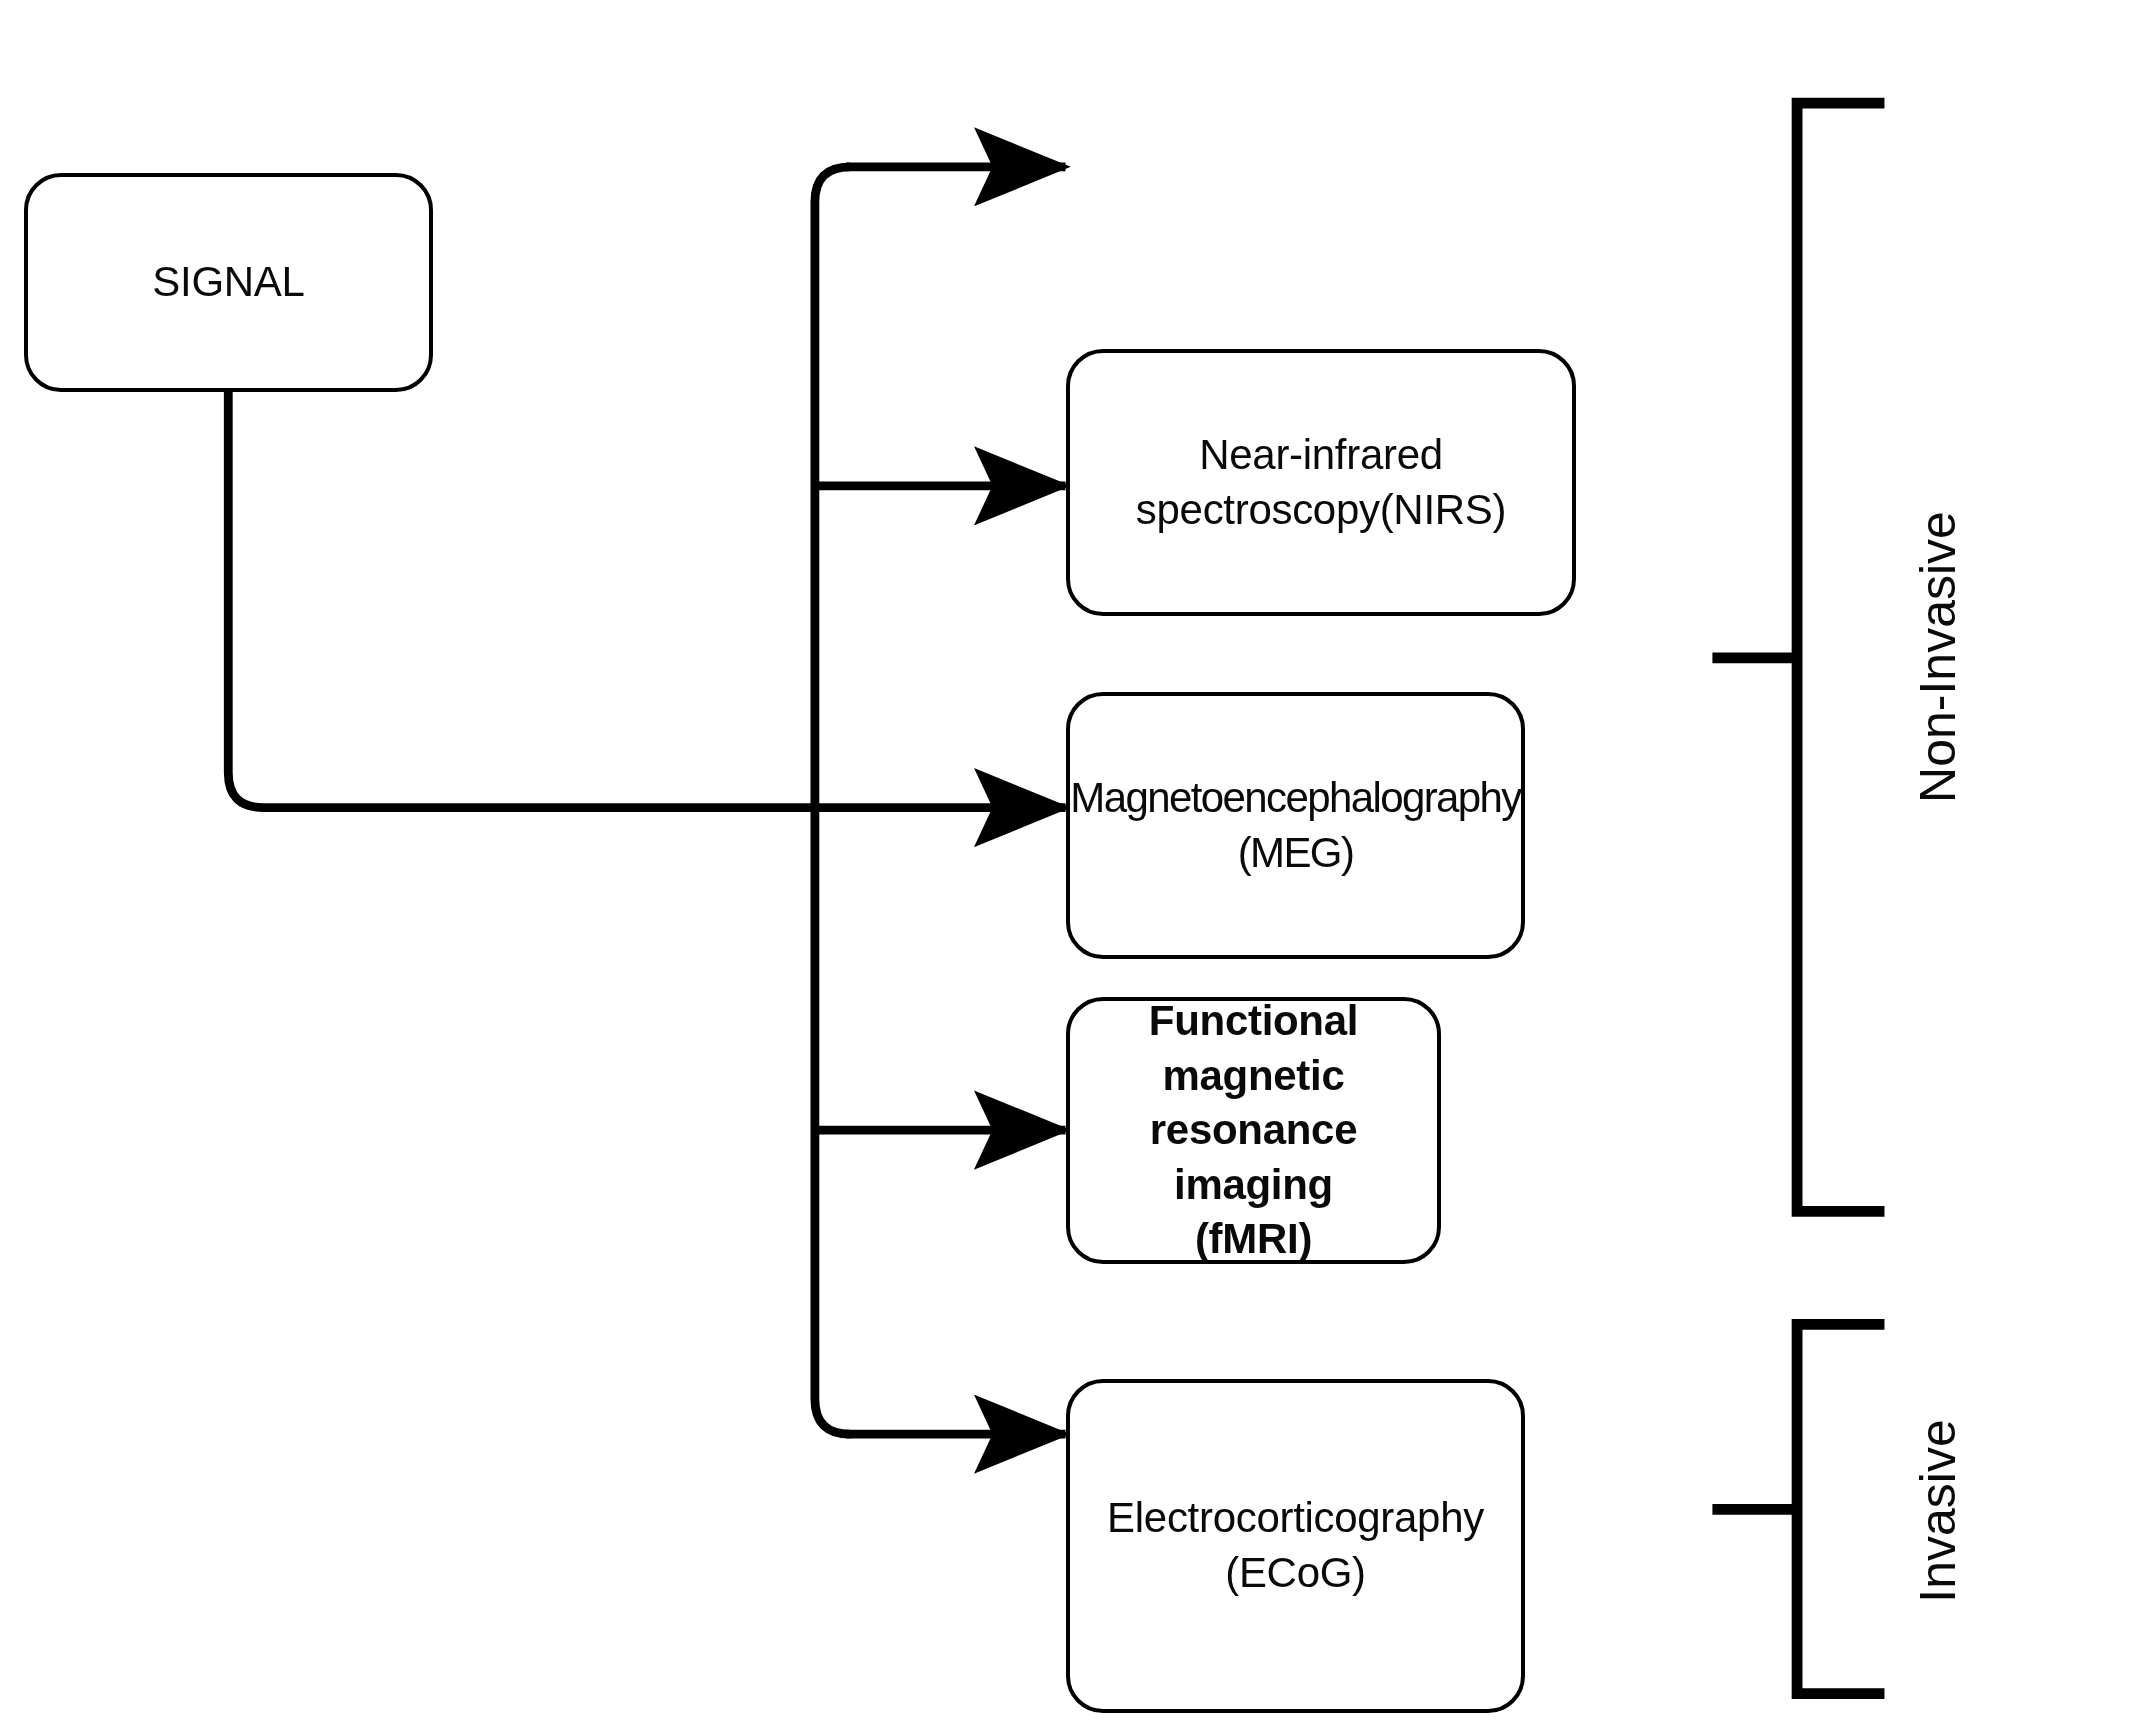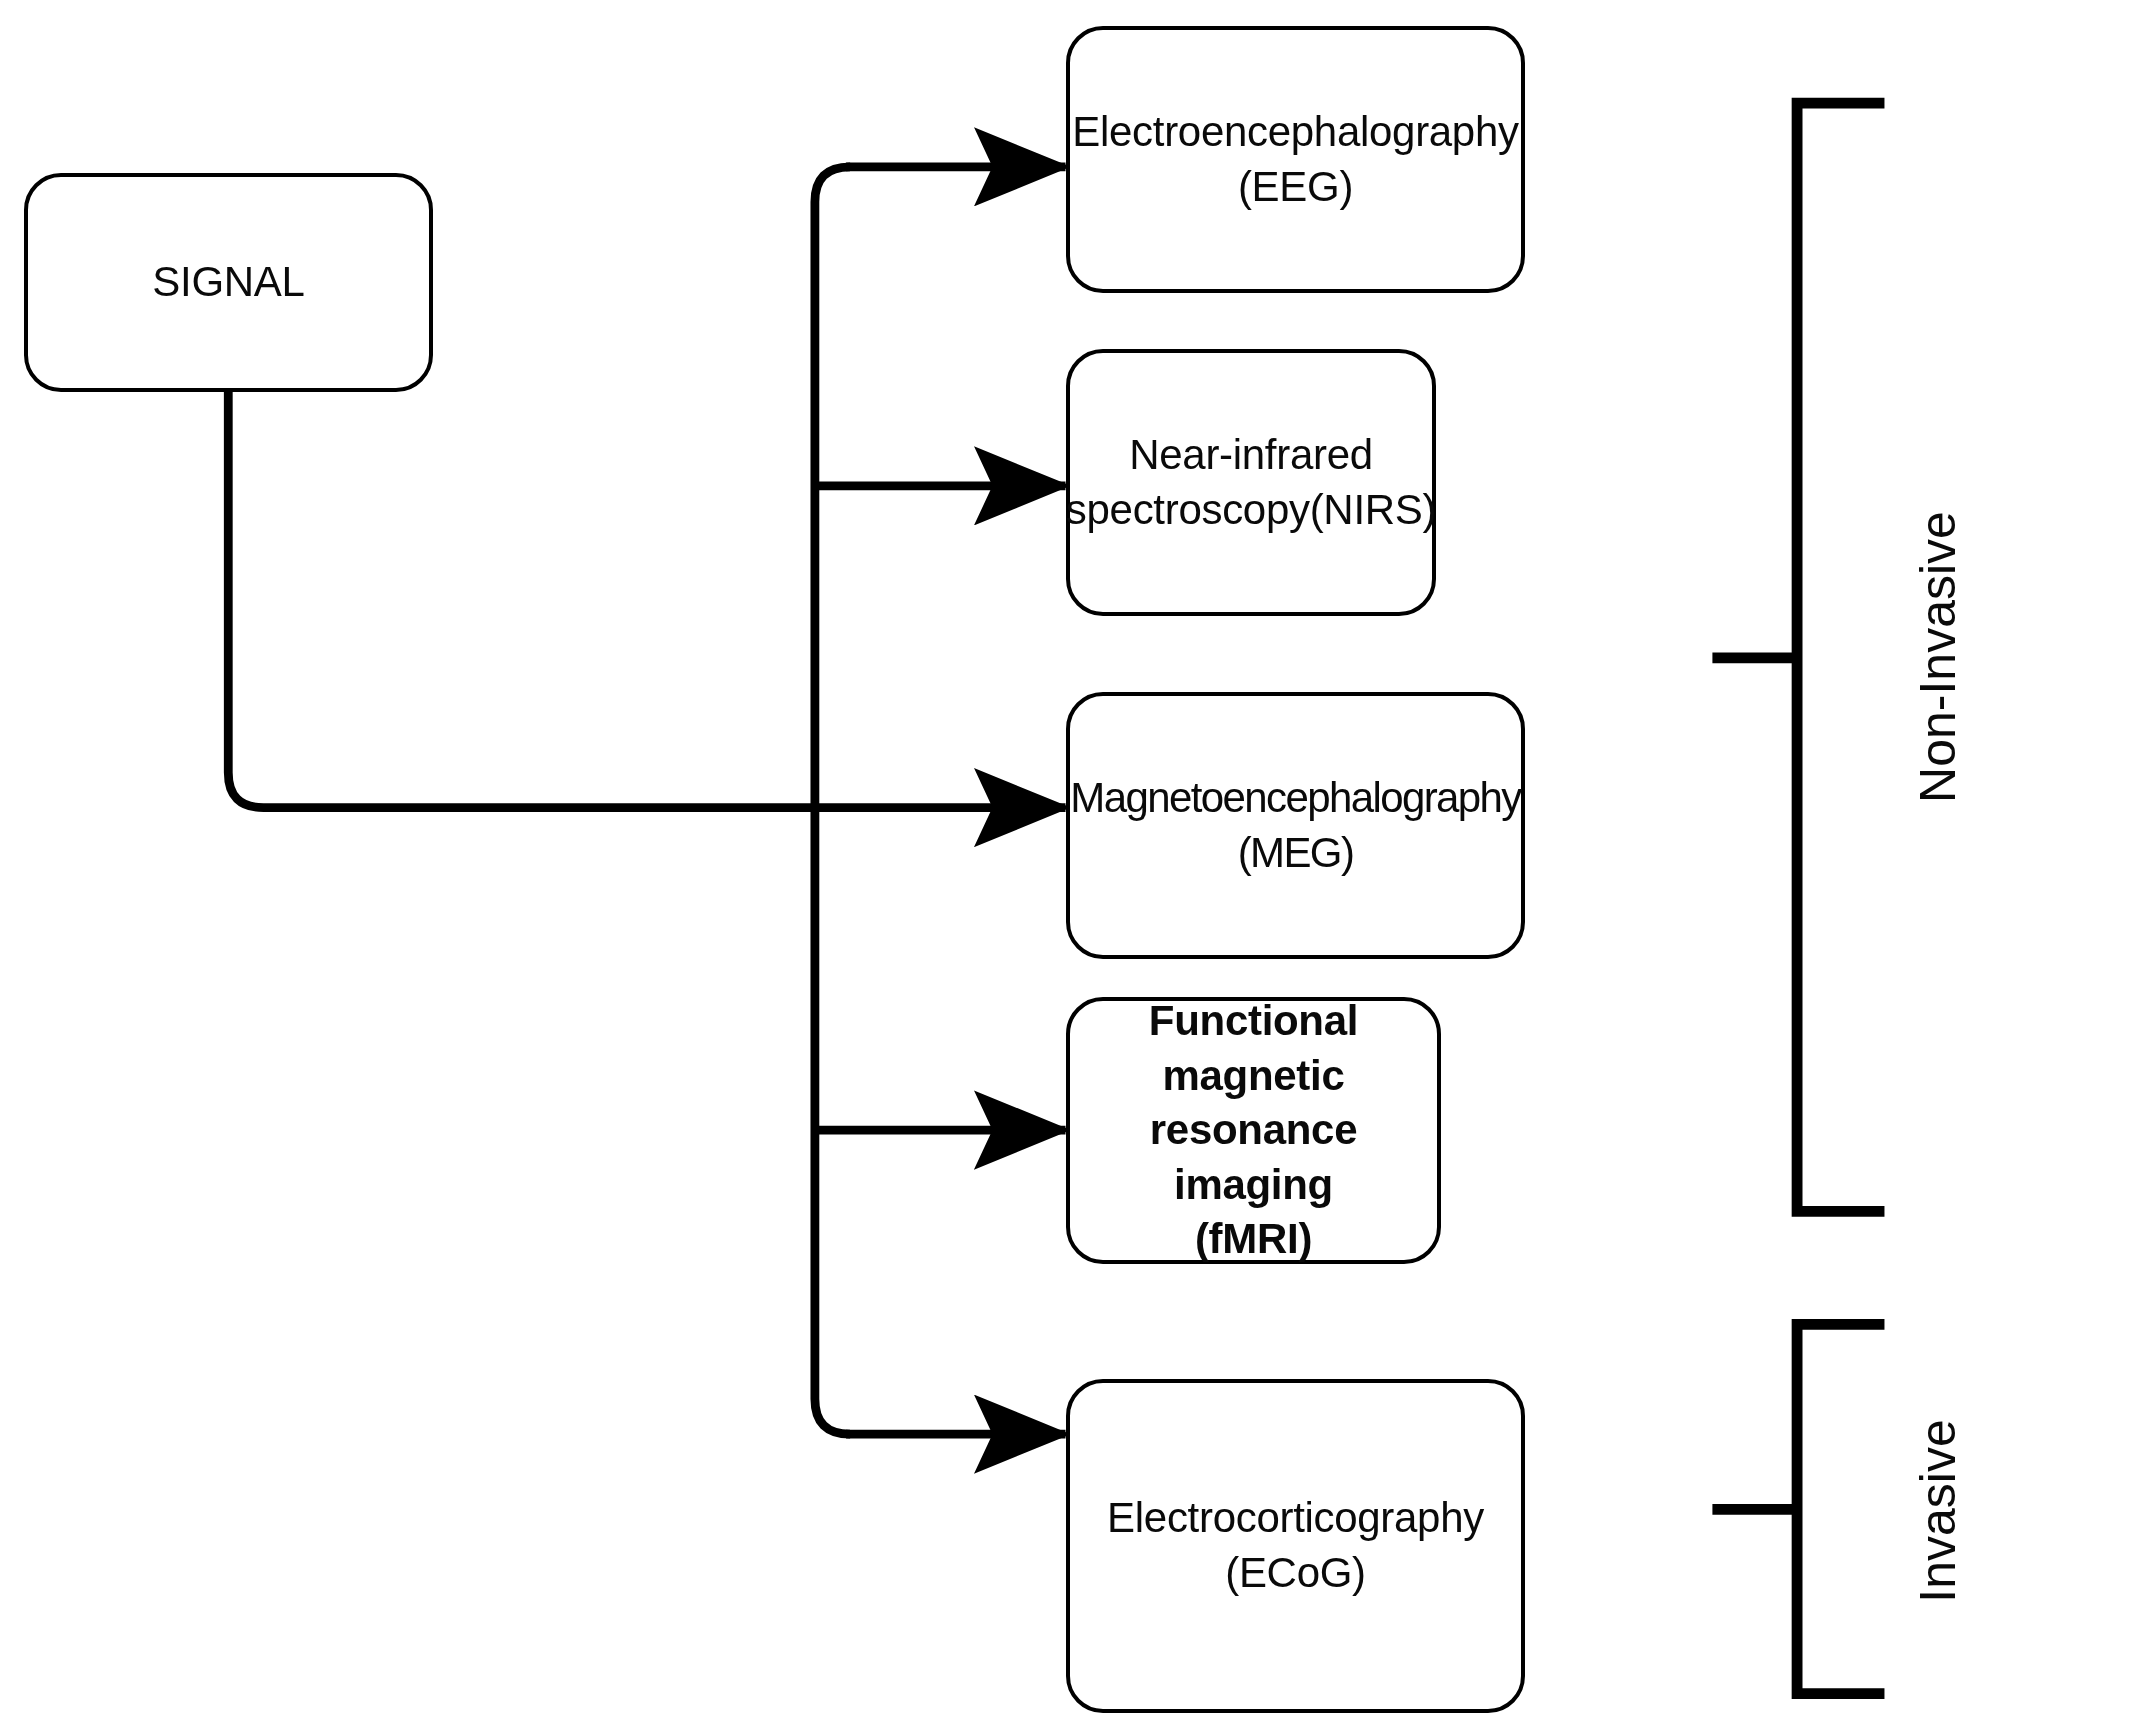--- a/index.html
+++ b/index.html
@@ -88,26 +88,22 @@
     <path d="M 2653,971 L 2528,971" fill="none" stroke="#000000" stroke-width="16" stroke-linecap="butt"></path>
 
     <path d="M 2782,1955 L 2653,1955 L 2653,2500 L 2782,2500" fill="none" stroke="#000000" stroke-width="16" stroke-linecap="butt" stroke-linejoin="miter"></path>
     <path d="M 2653,2228 L 2528,2228" fill="none" stroke="#000000" stroke-width="16" stroke-linecap="butt"></path>
   </svg>
 
   <div class="node-box" style="left:24px; top:125px; width:409px; height:219px;margin-top:48px;">
     <span class="node-label">SIGNAL</span>
   </div>
 
-  <div class="node-box" style="left:1066px; top:26px; width:459px; height:267px;">
-    <span class="node-label">Electroencephalography
-(EEG)</span>
-  </div>
 
-  <div class="node-box" style="left:1066px; top:349px; width:370px; height:267px;">
+  <div class="node-box" style="left:1066px; top:349px; width:510px; height:267px;">
     <span class="node-label">Near-infrared
 spectroscopy(NIRS)</span>
   </div>
 
   <div class="node-box" style="left:1066px; top:692px; width:459px; height:267px;">
     <span class="node-label tight">Magnetoencephalography
 (MEG)</span>
   </div>
 
   <div class="node-box" style="left:1066px; top:997px; width:375px; height:267px;font-weight:bold;">

